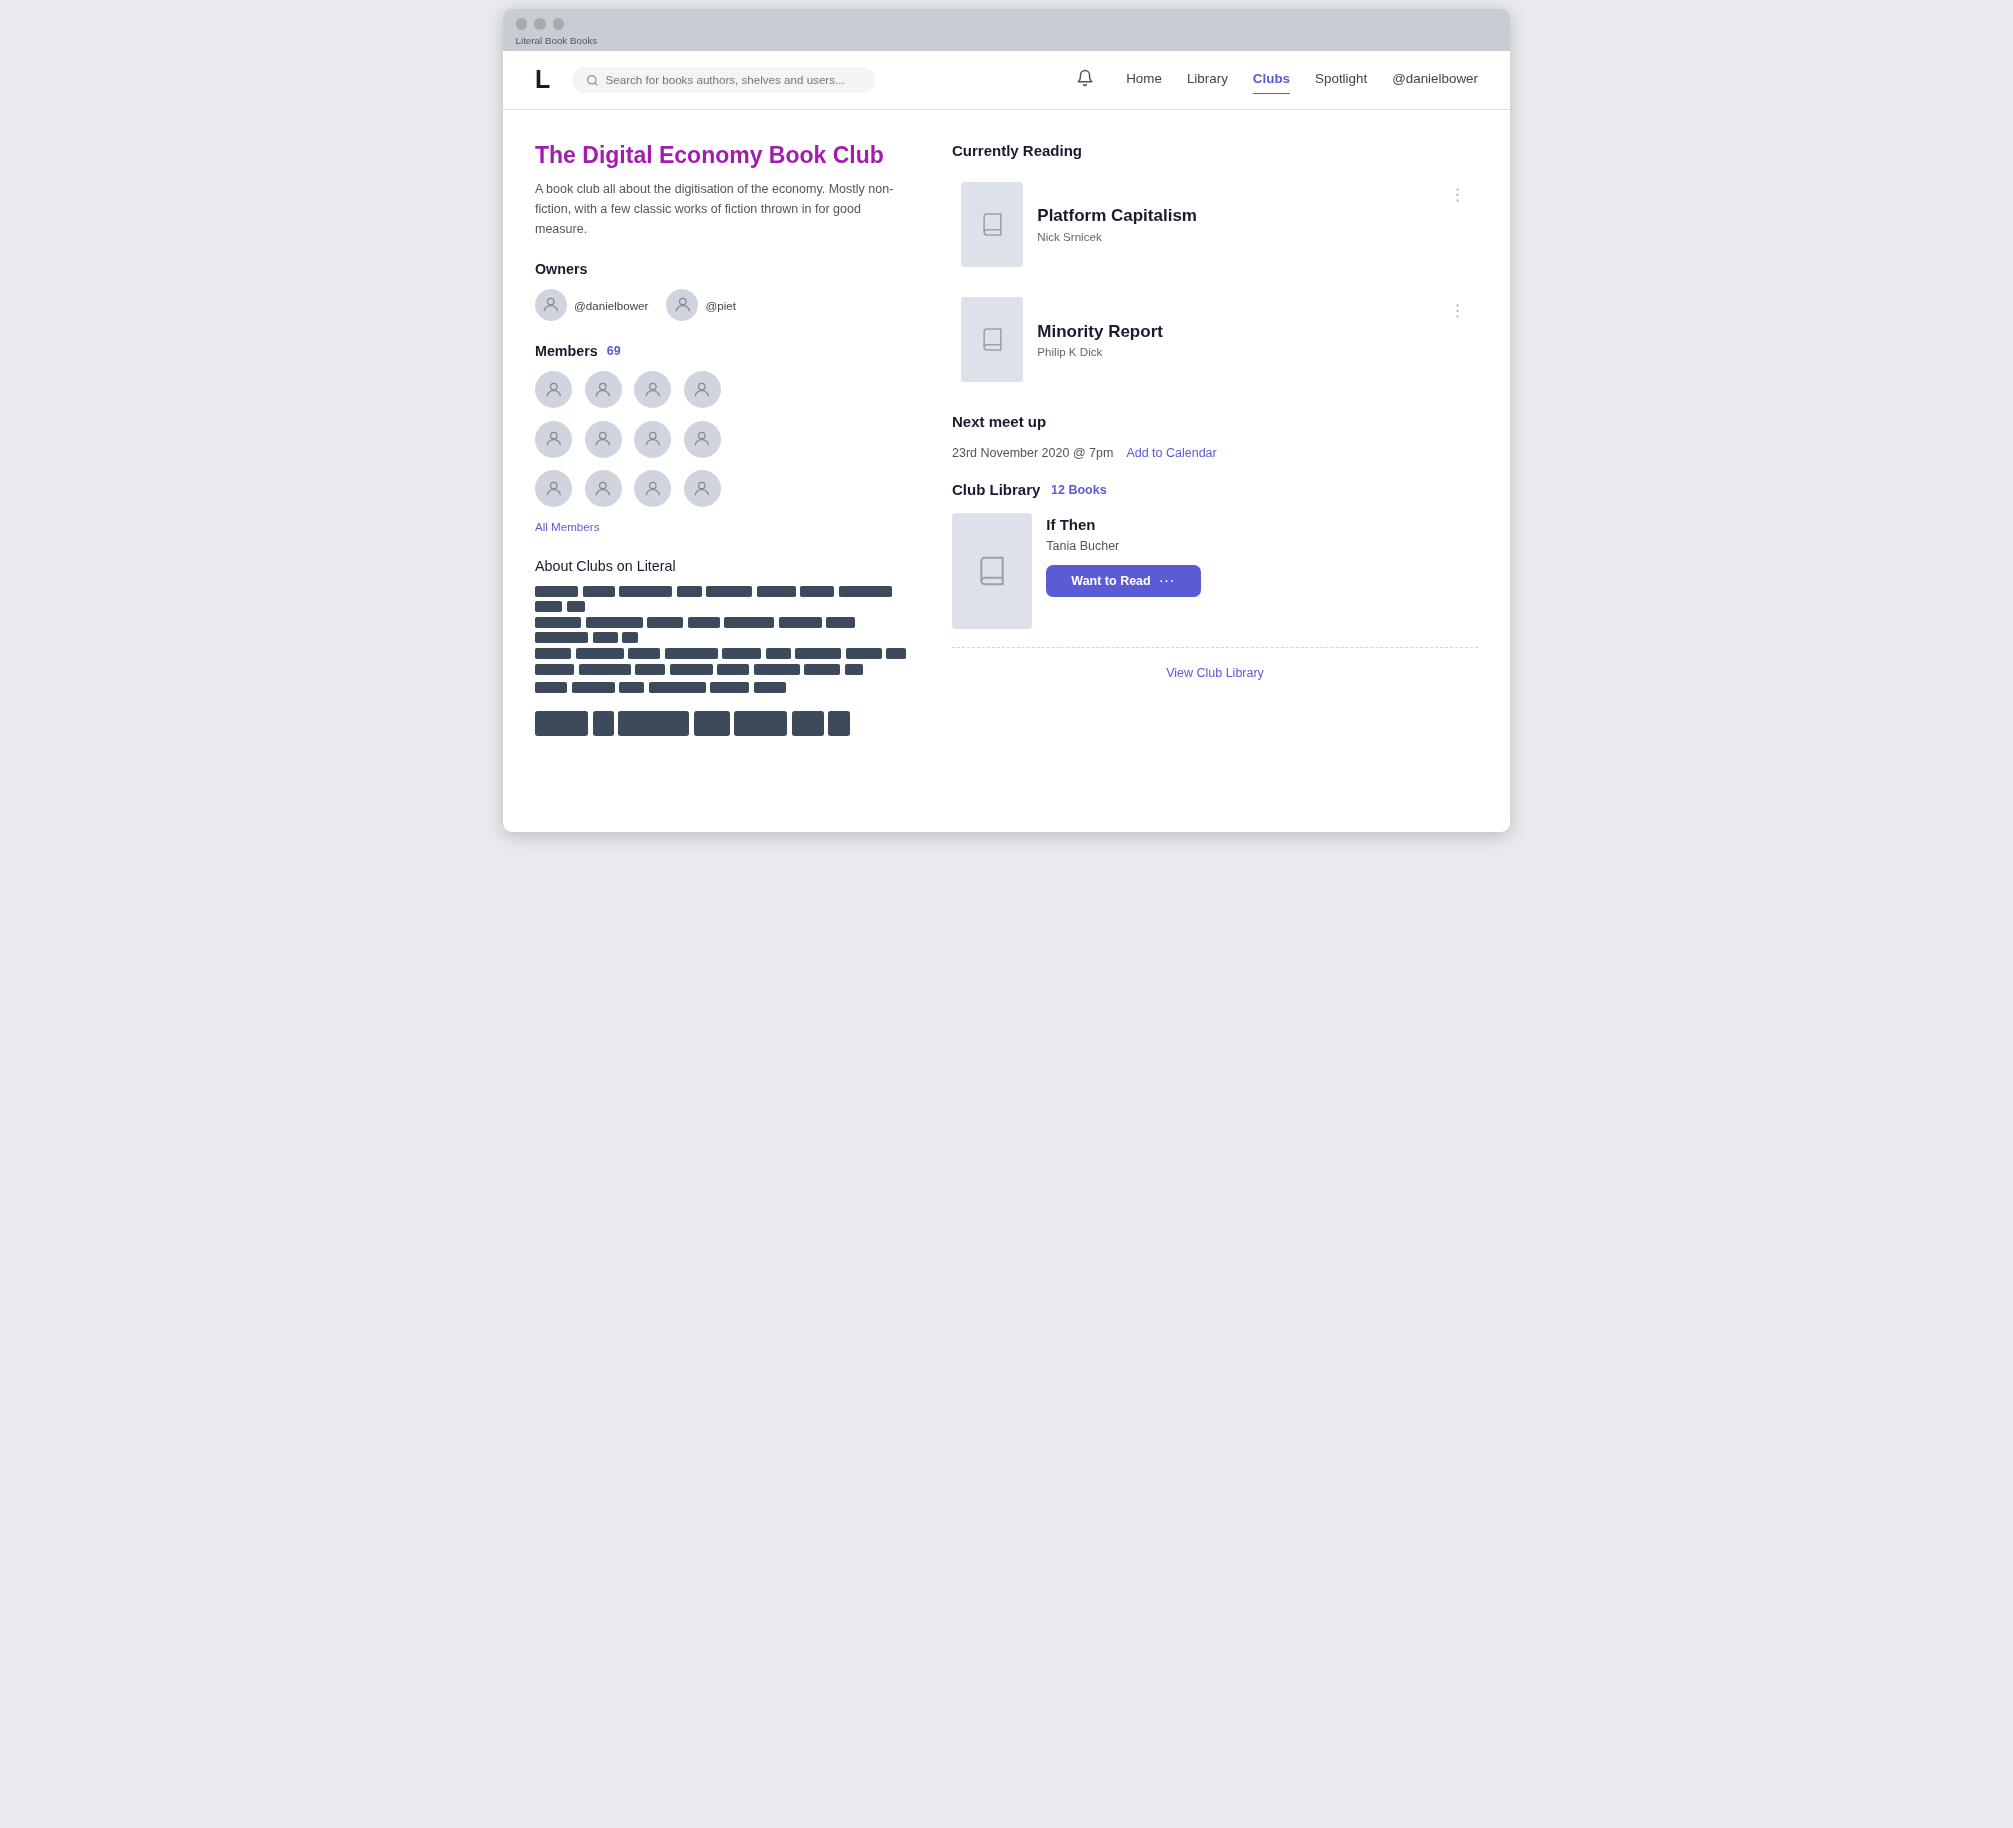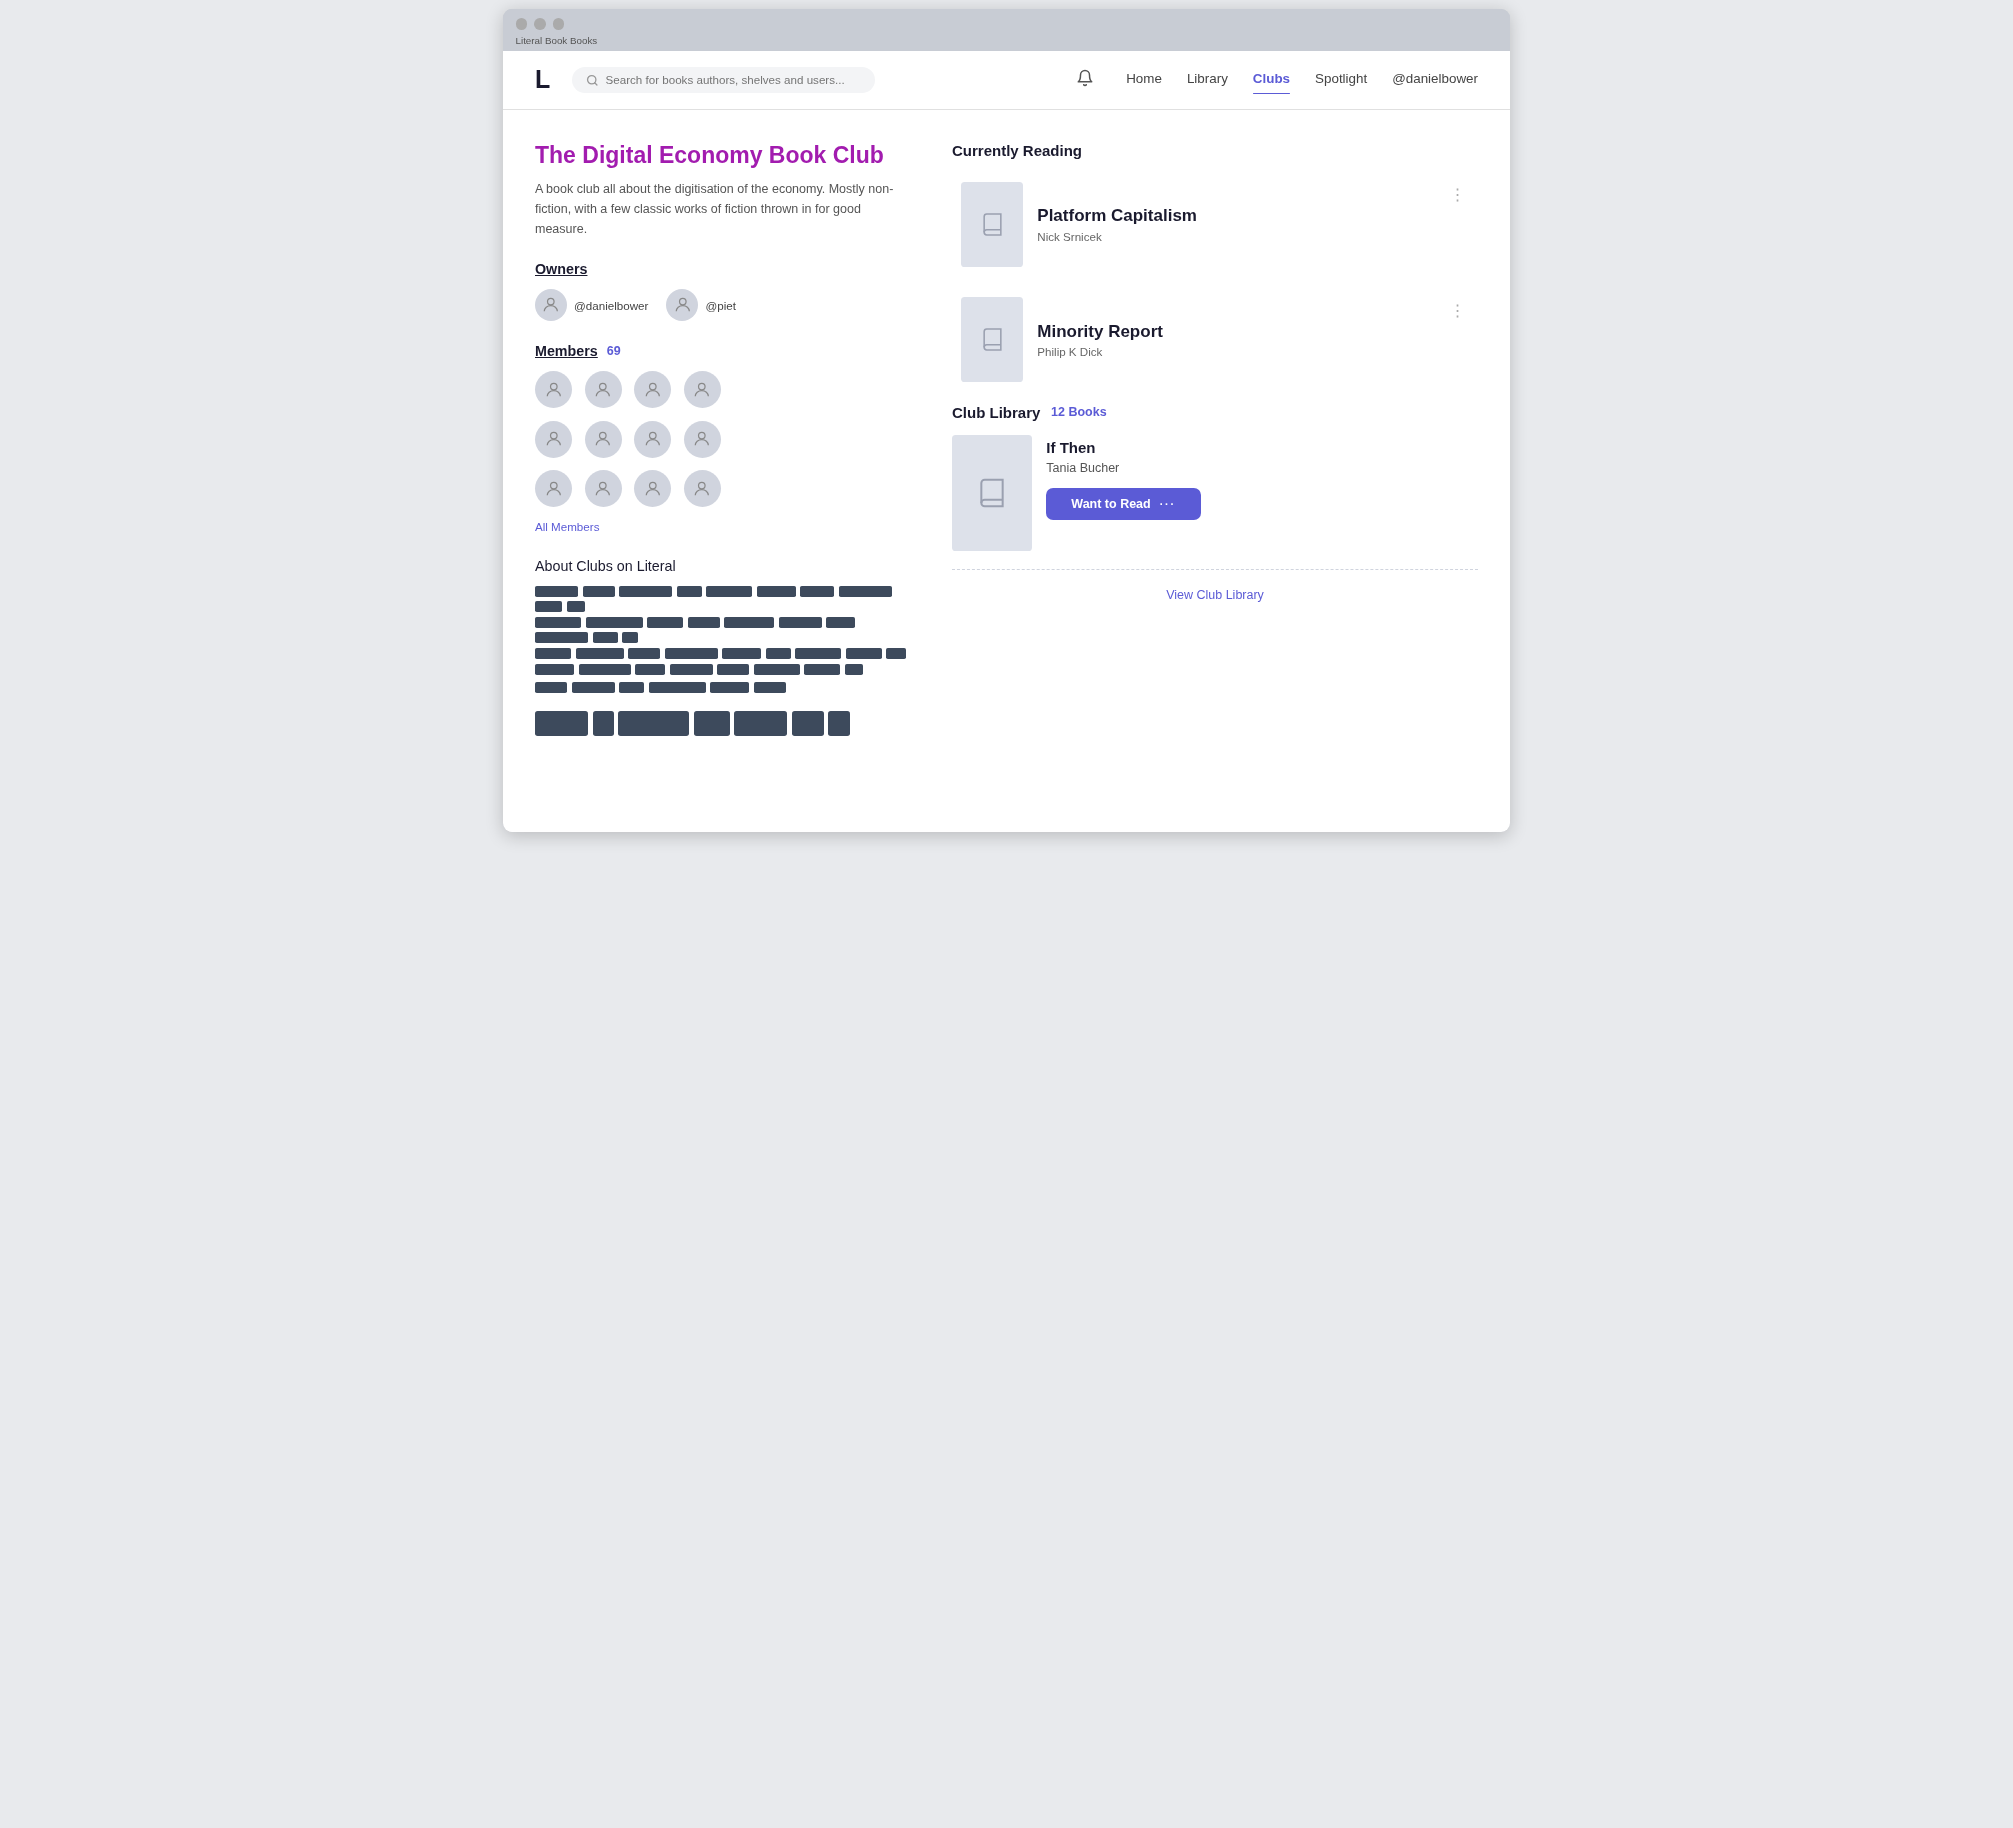--- a/index.html
+++ b/index.html
@@ -124,21 +124,20 @@
       font-size: 12.5px;
       color: #555;
       line-height: 1.6;
       margin-bottom: 21.4px;
     }
     .section-label {
       font-size: 14.3px;
       font-weight: 700;
       color: #1a1a2e;
       margin-bottom: 12.5px;
-      text-decoration: underline;
     }
     .owners-row {
       display: flex;
       align-items: center;
       gap: 18px;
       margin-bottom: 21.4px;
     }
     .owner-item {
       display: flex;
       align-items: center;
@@ -529,20 +528,25 @@
                 <path d="M6.5 2H20v20H6.5A2.5 2.5 0 0 1 4 19.5v-15A2.5 2.5 0 0 1 6.5 2z"></path>
             </svg>
           </div>
           <div class="book-info">
             <div class="book-title">Minority Report</div>
             <div class="book-author">Philip K Dick</div>
           </div>
           <div class="book-menu">⋮</div>
         </div>
 
+        <div class="meetup-section">
+          <div class="section-title">Next meet up</div>
+          <span class="meetup-date">23rd November 2020 @ 7pm</span>
+          <a class="add-calendar-link">Add to Calendar</a>
+        </div>
 
         <div>
           <div class="library-header">
             <div class="section-title" style="margin-bottom:0">Club Library</div>
             <span class="library-count">12 Books</span>
           </div>
 
           <div class="library-book-card">
             <div class="library-book-cover">
               <svg width="32" height="32" viewBox="0 0 24 24" fill="none" stroke="#9aa0b0" stroke-width="1.5">

